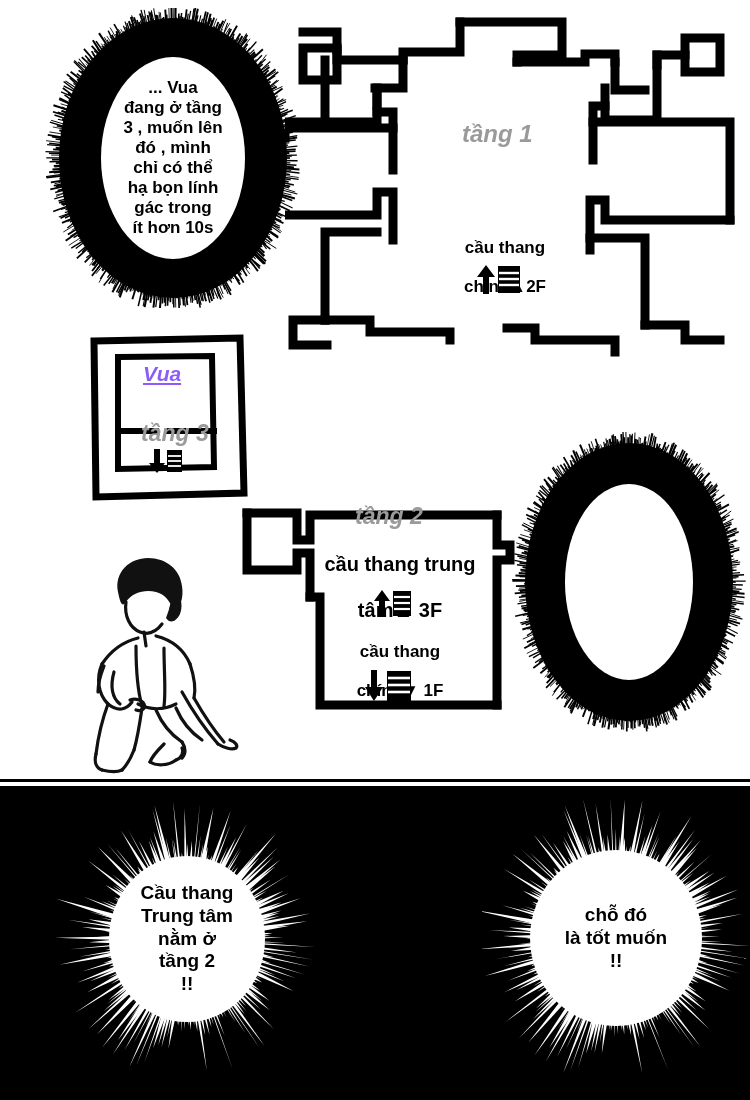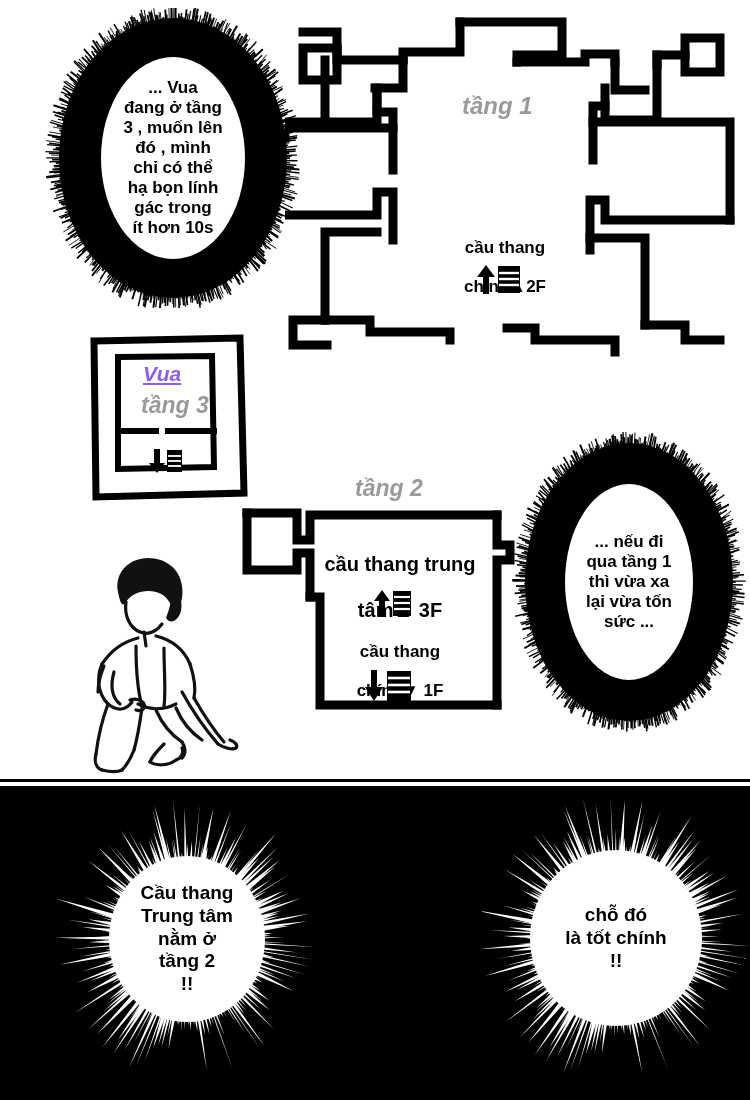--- a/index.html
+++ b/index.html
@@ -103,20 +103,21 @@
     position: absolute;
   }
   .floorplan svg { display: block; }
 
   .floor-label {
     position: absolute;
     font-style: italic;
     font-weight: bold;
     color: #9a9a9a;
     white-space: nowrap;
+    margin-top: 28px;
   }
   .map-text {
     position: absolute;
     font-weight: bold;
     color: #000;
     text-align: center;
     line-height: 1.15;
     white-space: pre-line;
   }
   .king-label {
@@ -1270,25 +1271,20 @@
                 <line x1="95.87" y1="-6.16" x2="115.06" y2="-7.20" stroke="#000" stroke-width="1.58"></line>
                 <line x1="97.59" y1="-4.77" x2="109.55" y2="-5.28" stroke="#000" stroke-width="1.45"></line>
                 <line x1="97.67" y1="-3.75" x2="107.44" y2="-4.04" stroke="#000" stroke-width="1.04"></line>
                 <line x1="98.61" y1="-0.81" x2="116.68" y2="-0.95" stroke="#000" stroke-width="1.30"></line>
               </g>
           </g>
         </g>
         <ellipse cx="119" cy="150" rx="104" ry="139" fill="#000"></ellipse>
         <ellipse cx="119" cy="150" rx="64" ry="98" fill="#ffffff"></ellipse>
       </svg>
-      <div class="text" style="font-size:17px; width:128px;">... nếu đi
-qua tầng 1
-thì vừa xa
-lại vừa tốn
-sức ...</div>
     </div>
 
   </div>
 
   <div class="panel-divider"></div>
   <div class="panel-gap"></div>
 
   <div class="panel-bottom">
 
     <div class="bubble-flash" style="left:52px; top:8px; width:270px; height:290px;">
@@ -1653,19 +1649,19 @@
               <path d="M73.13 -12.74 L72.64 -15.34 L127.13 -24.29 Z" fill="#ffffff"></path>
               <path d="M74.51 -8.61 L73.97 -12.51 L106.58 -15.08 Z" fill="#ffffff"></path>
               <path d="M67.86 -7.03 L67.73 -8.24 L94.06 -10.56 Z" fill="#ffffff"></path>
               <path d="M75.21 -4.50 L74.96 -7.68 L105.85 -8.54 Z" fill="#ffffff"></path>
               <path d="M74.02 -1.75 L73.98 -2.99 L90.06 -2.88 Z" fill="#ffffff"></path>
             </g>
         </g>
         <ellipse cx="134" cy="146" rx="86" ry="88" fill="#ffffff"></ellipse>
       </svg>
       <div class="text" style="font-size:19px; width:160px;">chỗ đó
-là tốt chính
+là tốt muốn
 !!</div>
     </div>
 
   </div>
 
 </div>
 
 </body></html>

